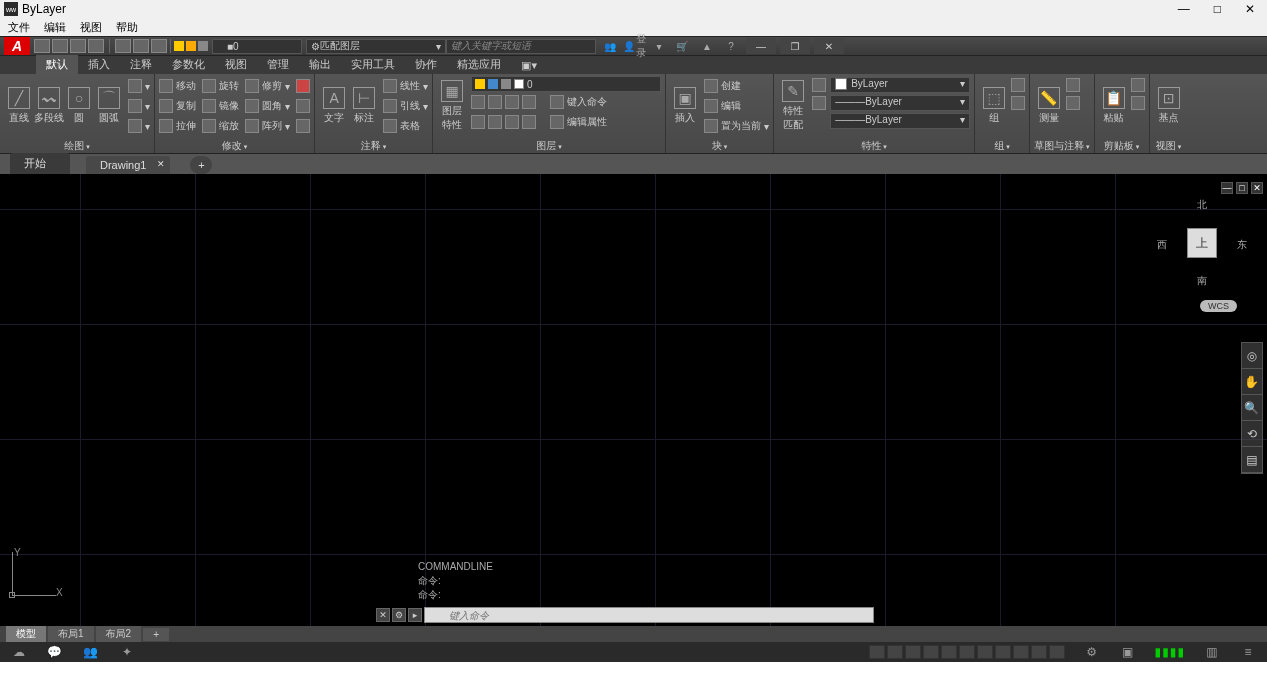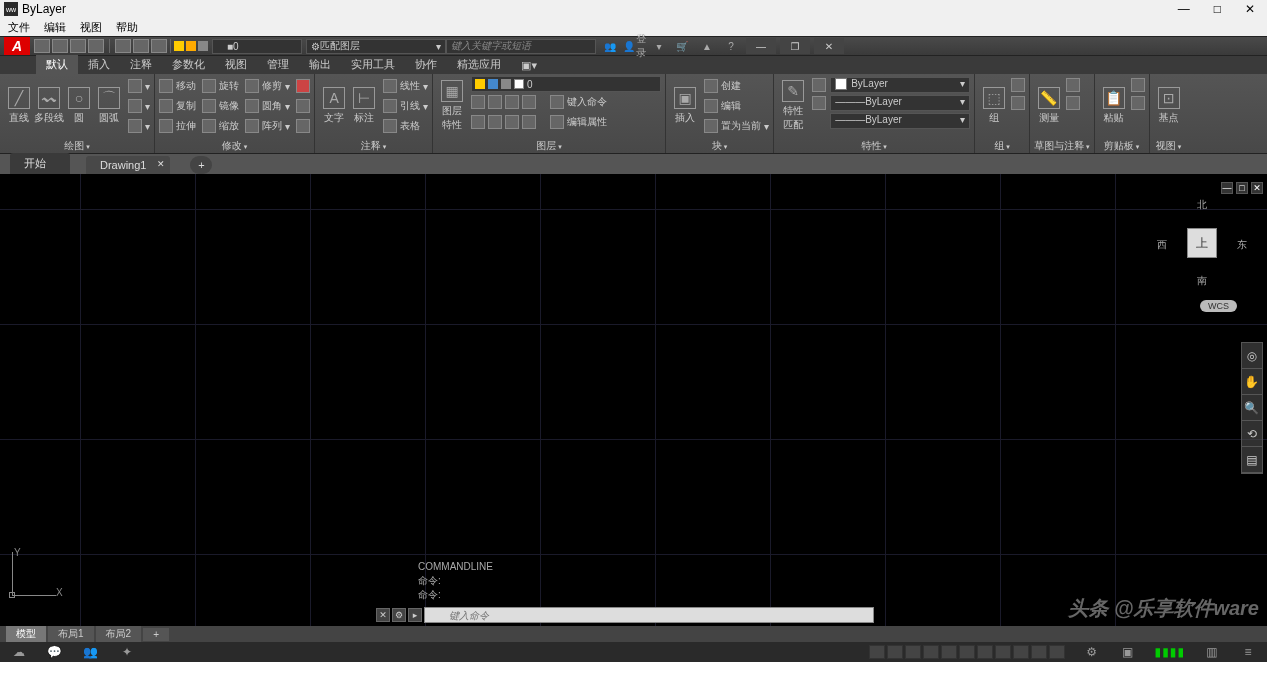--- a/index.html
+++ b/index.html
@@ -438,21 +438,20 @@
     <div>命令:</div>
     <div>命令:</div>
   </div>
   <div class="cmdline">
     <div class="cb">✕</div>
     <div class="cb">⚙</div>
     <div class="cb">▸</div>
     <input placeholder="键入命令" style="">
   </div>
 
-  <div class="watermark">头条 @乐享软件ware</div>
 </div>
 
 <div class="layout-tabs">
   <div class="lt active">模型</div>
   <div class="lt">布局1</div>
   <div class="lt">布局2</div>
   <div class="lt">+</div>
 </div>
 
 <div class="status">

